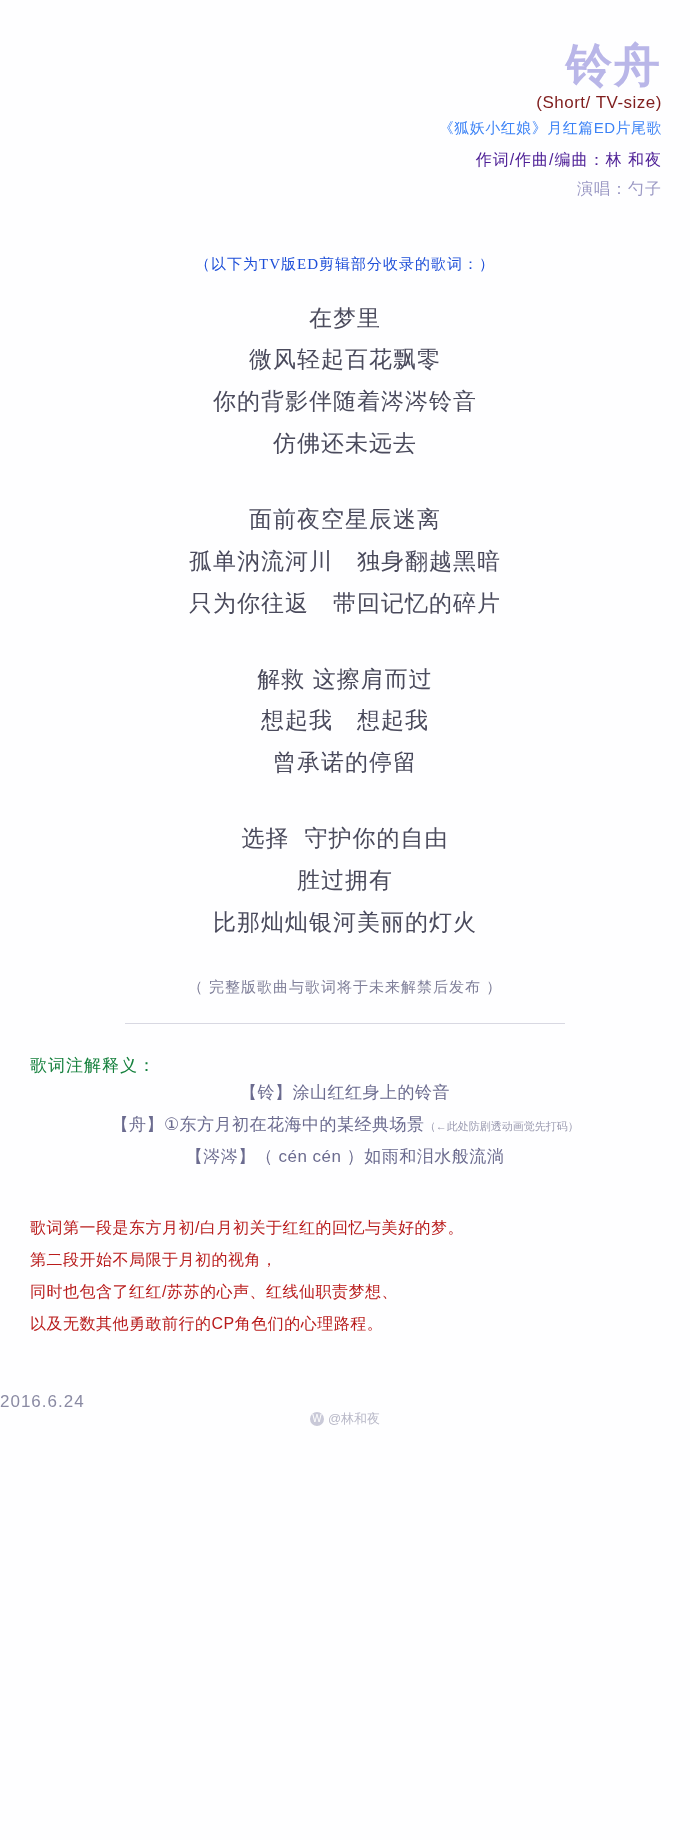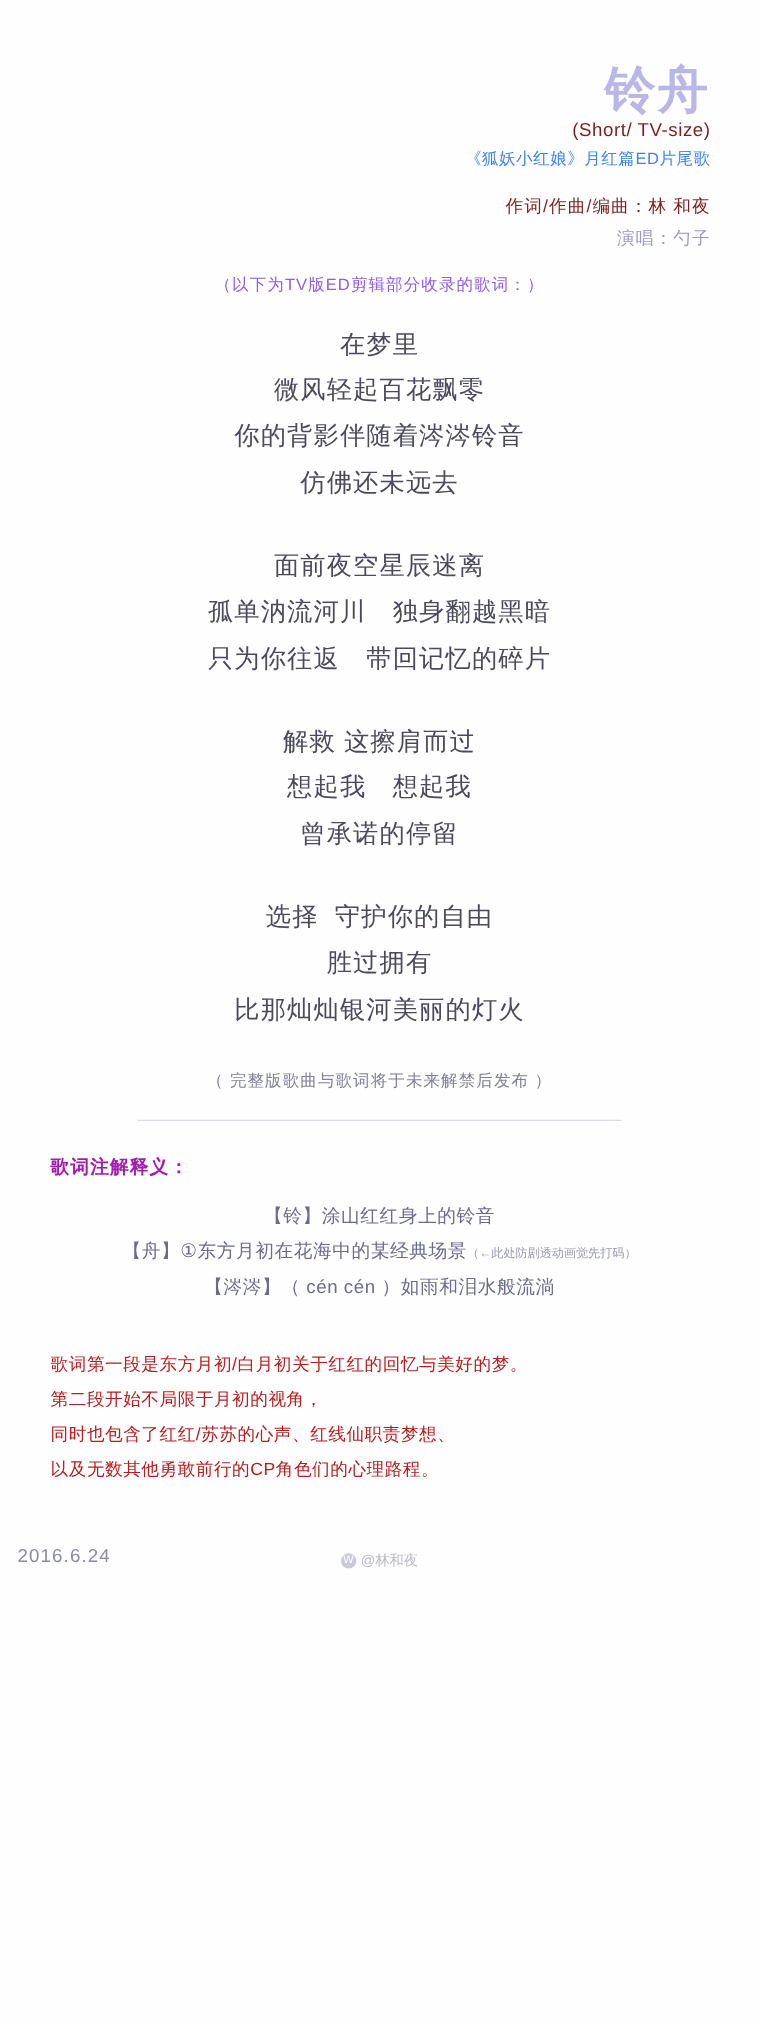--- a/index.html
+++ b/index.html
@@ -10,21 +10,21 @@
     background: #fefeff;
     font-family: "Liberation Sans", "DejaVu Sans", sans-serif;
     color: #3a3a4a;
     position: relative;
     overflow: hidden;
   }
   .page {
     width: 690px;
     height: 1444px;
     position: relative;
-    padding: 16px;
+    padding: 0;
   }
 
   
   .header {
     text-align: right;
     padding: 40px 28px 0 0;
   }
   .title {
     font-size: 46px;
     line-height: 1.1;
@@ -46,38 +46,39 @@
     letter-spacing: 0.5px;
   }
   .src-line {
     font-size: 15px;
     color: #3b82f6;
     margin-top: 6px;
     letter-spacing: 0.5px;
   }
   .credit {
     font-size: 16px;
-    color: #7f1d1d;
-    margin-top: 24px;
+    color: #4c1d95;
+    margin-top: 12px;
     letter-spacing: 1px;
   }
   .credit2 {
     font-size: 16px;
     color: #9a98c4;
     margin-top: 8px;
     letter-spacing: 1px;
   }
 
   
   .tv-note {
     text-align: center;
     font-size: 15px;
-    color: #8b5cf6;
-    margin-top: 22px;
-    letter-spacing: 1px;
+    color: #1d4ed8;
+    margin-top: 55px;
+    letter-spacing: 1px;
+    font-family: Liberation Serif, serif;
   }
 
   
   .lyrics {
     margin-top: 24px;
     text-align: center;
     color: #4a4a5c;
   }
   .stanza { margin-bottom: 34px; }
   .line {
@@ -102,24 +103,23 @@
     margin: 26px auto 0 auto;
   }
 
   
   .notes {
     padding: 30px 30px 0 30px;
     color: #4f4f66;
   }
   .notes-title {
     font-size: 17px;
-    font-weight: bold;
-    color: #a21caf;
-    letter-spacing: 1px;
-    margin-bottom: 18px;
+    font-weight: normal;
+    color: #15803d;
+    letter-spacing: 1px;
   }
   .note-item {
     font-size: 17px;
     line-height: 1.9;
     color: #6b6b8f;
     letter-spacing: 0.5px;
     text-align: center;
   }
   .note-item .tiny {
     font-size: 11px;

